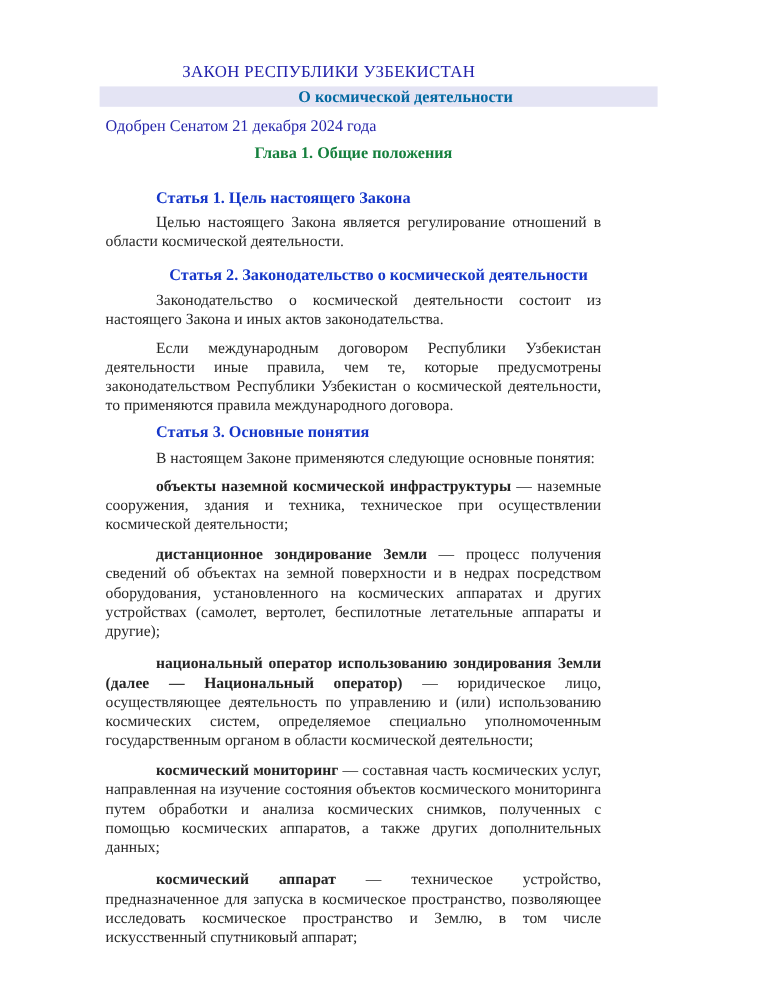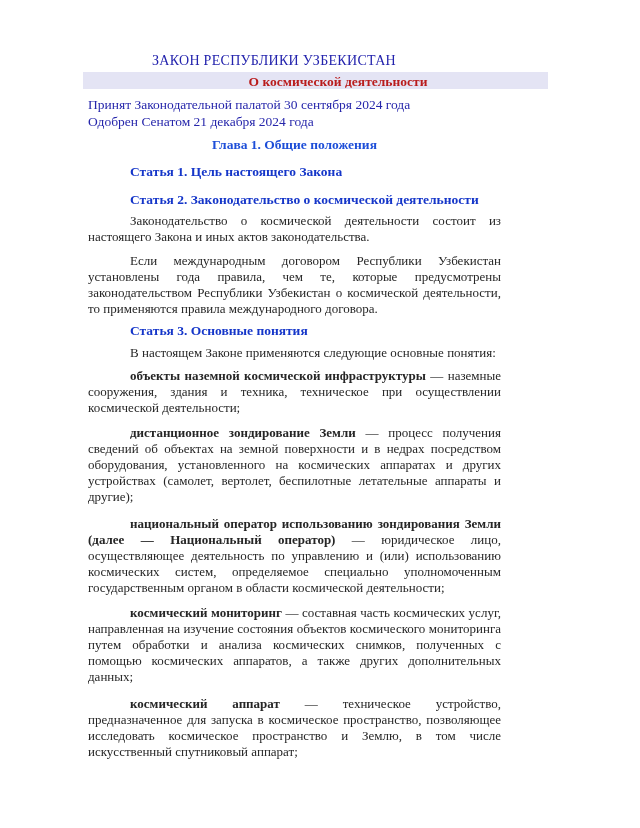--- a/index.html
+++ b/index.html
@@ -25,50 +25,50 @@
     margin: 3px 0 0 83px;
     width: 510px;
     height: 17px;
     background: #e4e4f4;
     text-align: center;
   }
   .subtitle-band span {
     font-size: 13.5px;
     line-height: 17px;
     font-weight: bold;
-    color: #b91c1c;
+    color: #0369a1;
   }
   .content-col {
     margin: 0 47px 0 88px; 
   }
   .meta-block { margin-top: 7px; }
   .meta-line {
     margin: 0;
     font-size: 13.5px;
     line-height: 17px;
     color: #2626ab;
   }
   .chapter-heading {
     margin: 7px 0 0 0;
     text-align: center;
     font-size: 13.5px;
     line-height: 16px;
     font-weight: bold;
-    color: #1d4ed8;
+    color: #15803d;
   }
   .article-heading {
     margin: 0;
     font-size: 13.5px;
     line-height: 16px;
     font-weight: bold;
     color: #1536c9;
     text-indent: 42px;
   }
-  .h-a1 { margin-top: 11px; }
-  .h-a2 { margin-top: 12px; }
+  .h-a1 { margin-top: 21px; }
+  .h-a2 { margin-top: 12px; text-align: center; }
   .h-a3 { margin-top: 6px; }
   .body-p {
     margin: 0;
     font-size: 13px;
     line-height: 16px;
     text-align: justify;
     text-indent: 42px;
     color: #262626;
   }
   .mt4  { margin-top: 4px; }
@@ -87,34 +87,34 @@
 
   <h1 class="doc-title">ЗАКОН РЕСПУБЛИКИ УЗБЕКИСТАН</h1>
 
   <div class="subtitle-band">
     <span>О космической деятельности</span>
   </div>
 
   <div class="content-col">
 
     <div class="meta-block">
-      <p class="meta-line">Принят Законодательной палатой 30 сентября 2024 года</p>
       <p class="meta-line">Одобрен Сенатом 21 декабря 2024 года</p>
     </div>
 
     <h2 class="chapter-heading">Глава 1. Общие положения</h2>
 
     <h3 class="article-heading h-a1">Статья 1. Цель настоящего Закона</h3>
 
+    <p class="body-p mt4">Целью настоящего Закона является регулирование отношений в области космической деятельности.</p>
 
     <h3 class="article-heading h-a2">Статья 2. Законодательство о космической деятельности</h3>
 
     <p class="body-p mt5">Законодательство о космической деятельности состоит из настоящего Закона и иных актов законодательства.</p>
 
-    <p class="body-p mt8">Если международным договором Республики Узбекистан установлены года правила, чем те, которые предусмотрены законодательством Республики Узбекистан о космической деятельности, то применяются правила международного договора.</p>
+    <p class="body-p mt8">Если международным договором Республики Узбекистан деятельности иные правила, чем те, которые предусмотрены законодательством Республики Узбекистан о космической деятельности, то применяются правила международного договора.</p>
 
     <h3 class="article-heading h-a3">Статья 3. Основные понятия</h3>
 
     <p class="body-p mt6">В настоящем Законе применяются следующие основные понятия:</p>
 
     <p class="body-p mt7">
       <span class="term">объекты наземной космической инфраструктуры</span><span> — наземные сооружения, здания и техника, техническое при осуществлении космической деятельности;</span>
     </p>
 
     <p class="body-p mt9">

